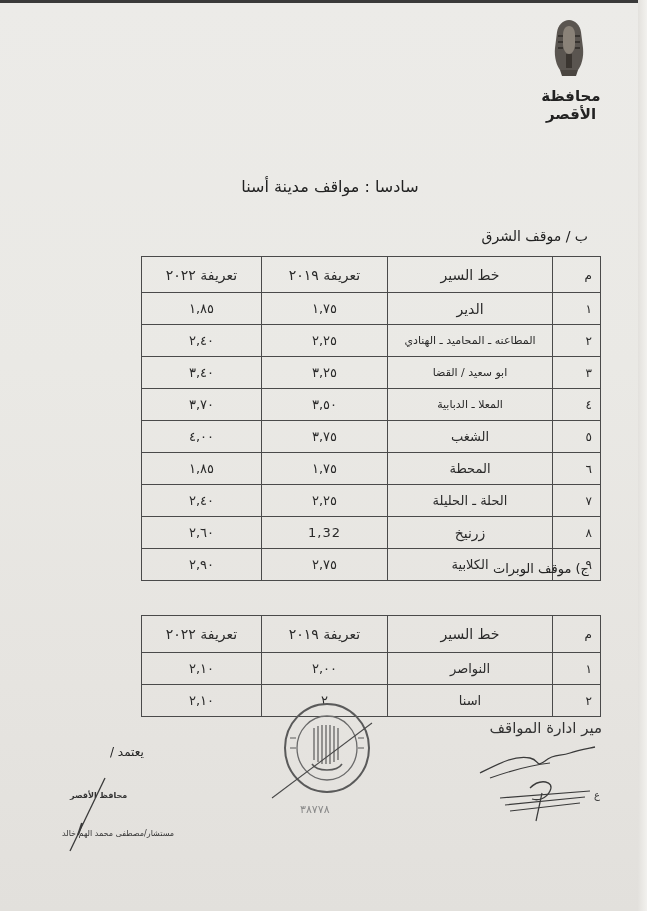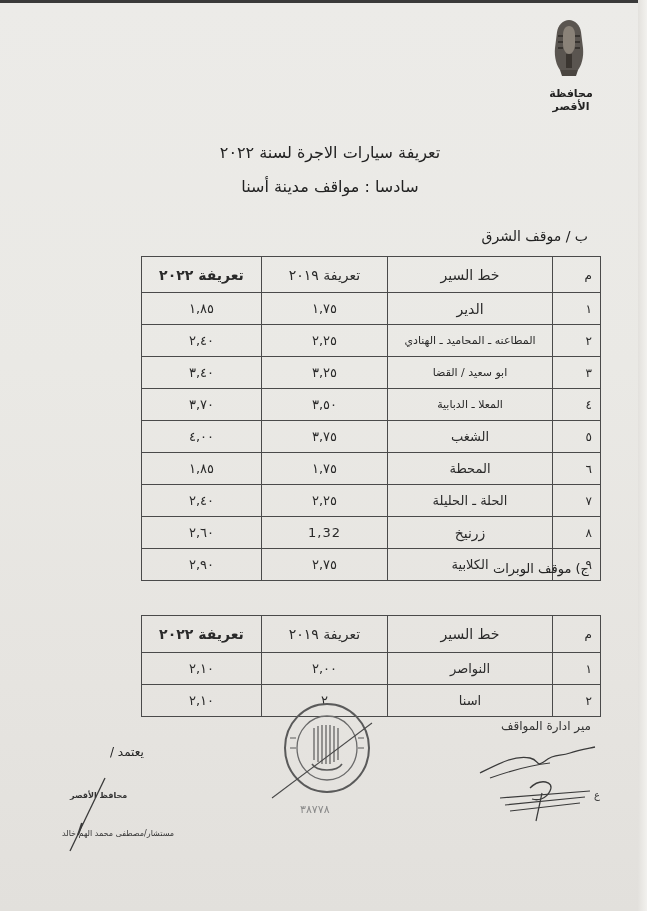--- a/index.html
+++ b/index.html
@@ -36,21 +36,21 @@
     }
     .logo {
       position: absolute;
       left: 552px; top: 15px;
       width: 34px; height: 60px;
     }
     .gov-name {
       position: absolute;
       left: 536px; top: 84px;
       width: 70px;
-      font-size: 11px;
+      font-size: 15px;
       font-weight: bold;
       text-align: center;
       color: #222;
     }
     .committee {
       position: absolute;
       right: 32px; top: 115px;
       font-size: 13px;
       color: #222;
       border-bottom: 1.5px solid #333;
@@ -94,34 +94,34 @@
       border: 1px solid #4a4a4a;
       text-align: center;
       font-weight: normal;
       padding: 0;
       font-size: 13px;
     }
     table.fares th { font-size: 14px; }
     table.fares .col-num { width: 39px; text-align: right; padding-right: 8px; font-size: 12px; }
     table.fares .col-route { width: 164px; }
     table.fares .col-2019 { width: 125px; }
-    table.fares .col-2022 { width: 119px; font-weight: bold; }
+    table.fares .col-2022 { width: 119px; }
     .tbl-east { left: 141px; top: 253px; }
     .tbl-east th { height: 35px; }
     .tbl-east td { height: 31px; }
     .tbl-east td.small { font-size: 11px; }
     .tbl-wabrat { left: 141px; top: 612px; }
     .tbl-wabrat th { height: 36px; }
     .tbl-wabrat td { height: 31px; }
     .num { letter-spacing: 1px; }
 
     .manager-label {
       position: absolute;
-      right: 47px; top: 716px;
-      font-size: 12px;
+      right: 36px; top: 716px;
+      font-size: 15px;
       color: #333;
       white-space: nowrap;
     }
     .approve-label {
       position: absolute;
       left: 110px; top: 742px;
       font-size: 12px;
       color: #222;
       white-space: nowrap;
       direction: rtl;
@@ -177,21 +177,20 @@
   <svg class="logo" viewBox="0 0 34 60">
     <path d="M17 2 C11 2 6 7 5 14 L3 30 C2 40 5 48 8 52 L26 52 C29 48 32 40 31 30 L29 14 C28 7 23 2 17 2 Z" fill="#5a5550"></path>
     <path d="M17 8 C13 8 11 12 11 17 L11 26 C11 32 14 36 17 36 C20 36 23 32 23 26 L23 17 C23 12 21 8 17 8 Z" fill="#8a8278"></path>
     <path d="M6 18 L11 18 M6 24 L11 24 M6 30 L11 30 M23 18 L28 18 M23 24 L28 24 M23 30 L28 30" stroke="#2e2a26" stroke-width="1.5"></path>
     <rect x="14" y="36" width="6" height="14" fill="#3a3530"></rect>
     <path d="M8 52 L26 52 L24 58 L10 58 Z" fill="#4a4540"></path>
   </svg>
   <div class="gov-name">محافظة الأقصر</div>
 
 
-  <div class="title">تعريفة سيارات الاجرة لسنة ٢٠٢٢</div>
   <div class="subtitle">سادسا : مواقف مدينة أسنا</div>
 
   <div class="section-label sec-b">ب / موقف الشرق</div>
 
   <table class="fares tbl-east">
     <thead>
       <tr>
         <th class="col-num">م</th>
         <th class="col-route">خط السير</th>
         <th class="col-2019">تعريفة ٢٠١٩</th>

